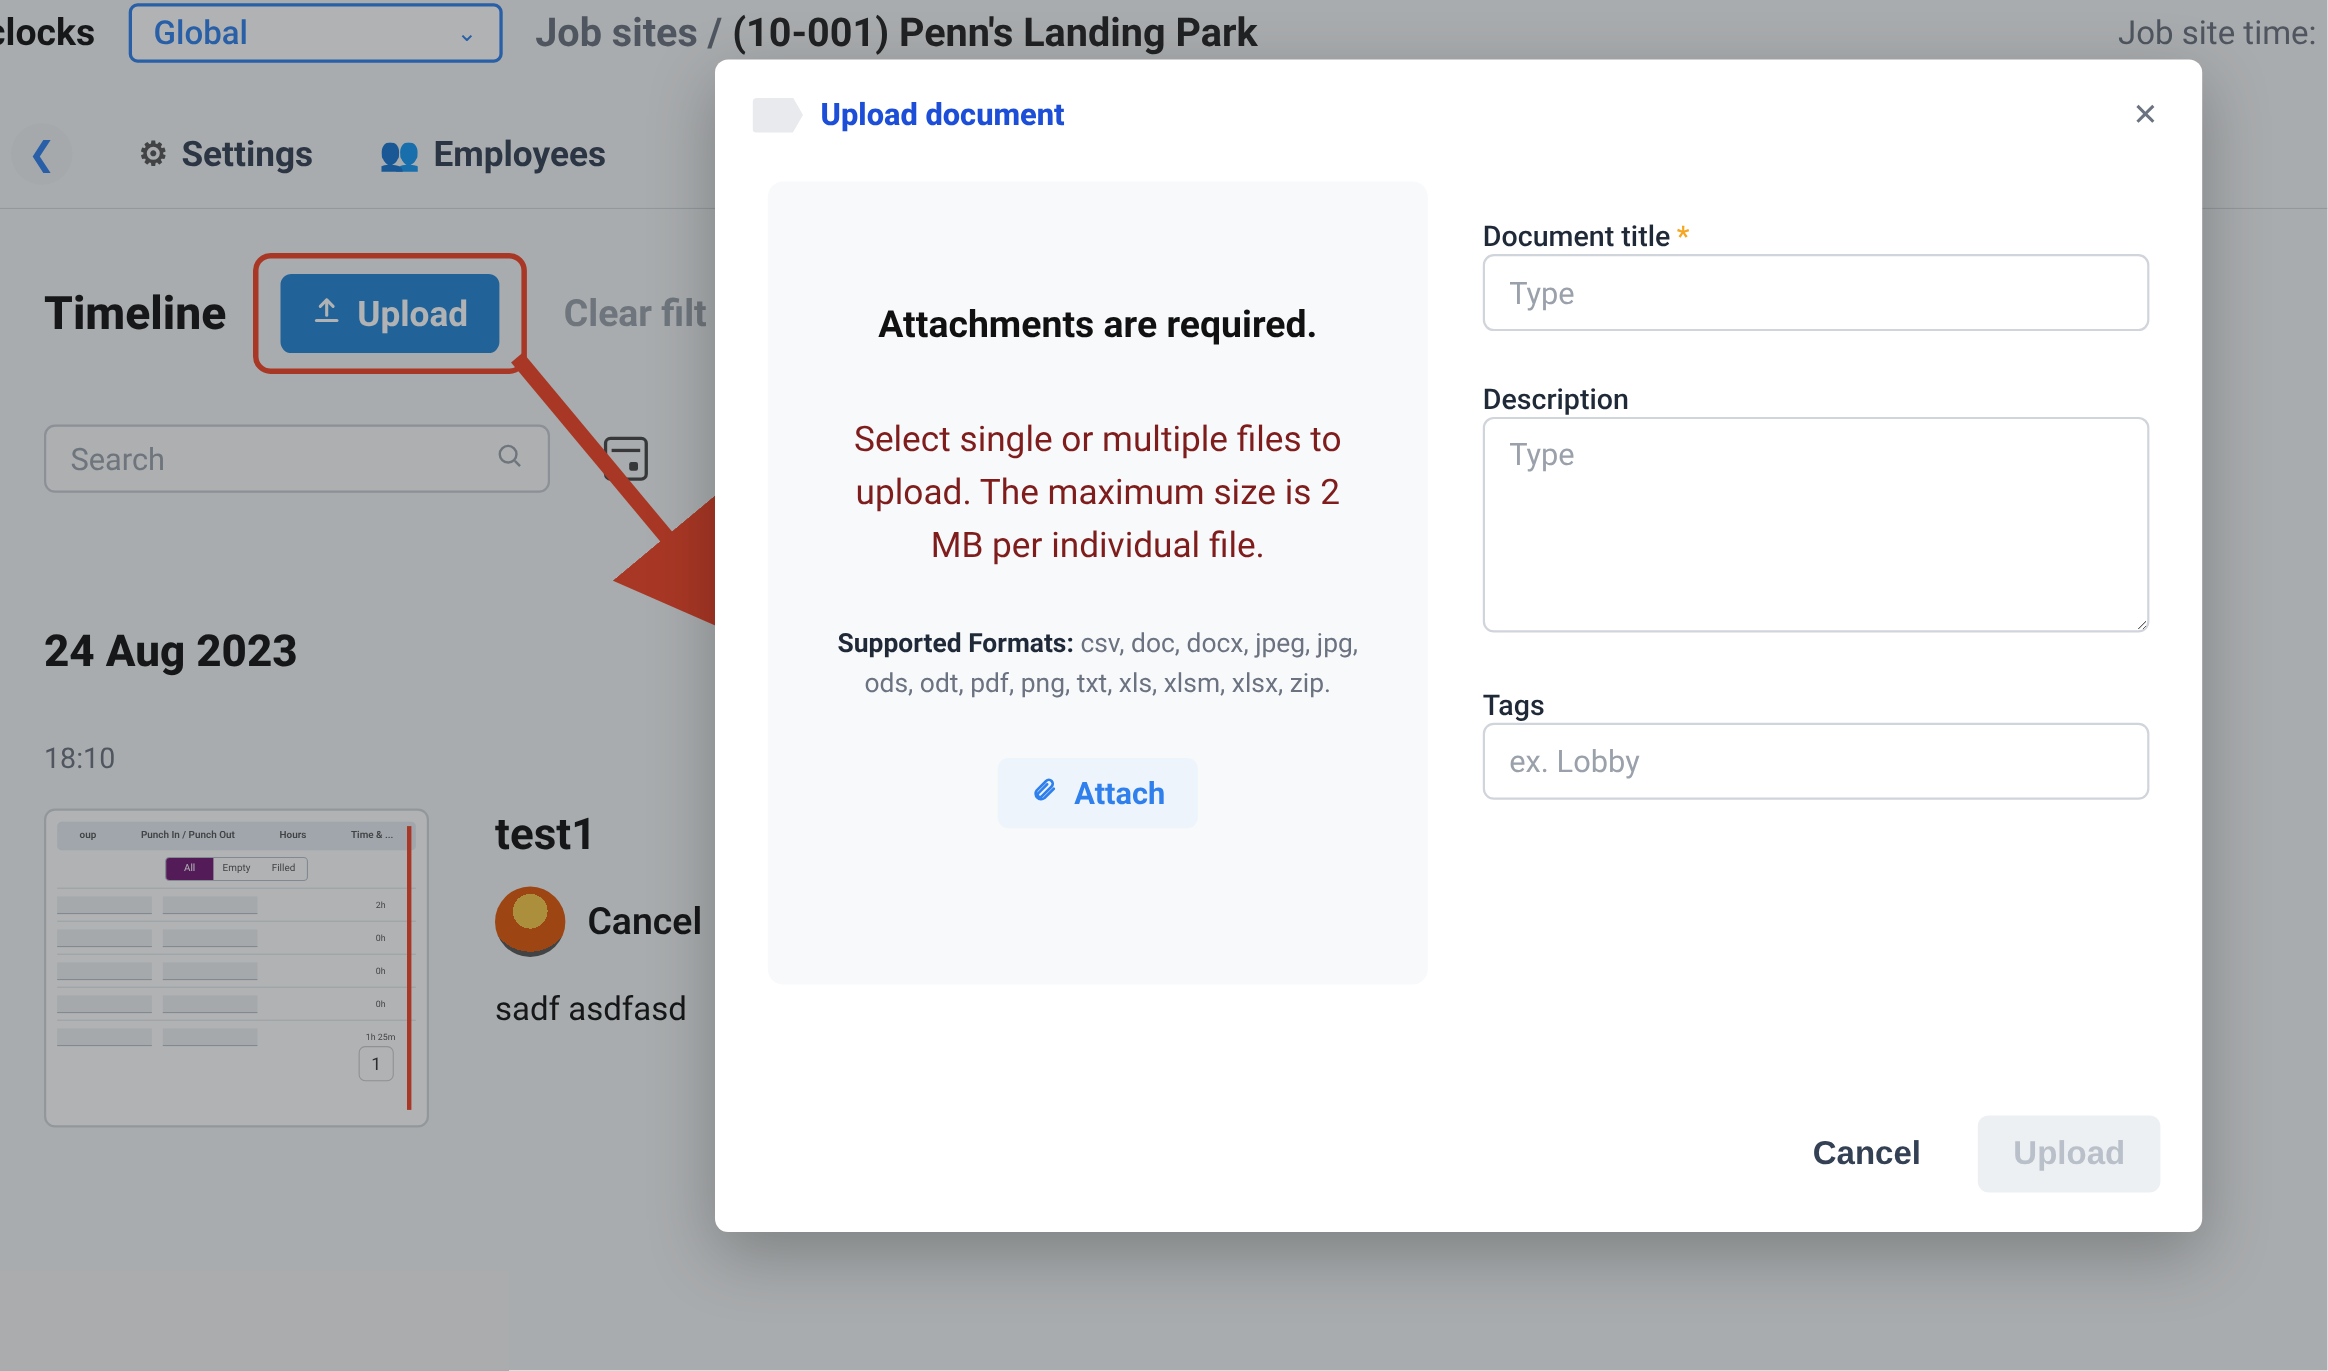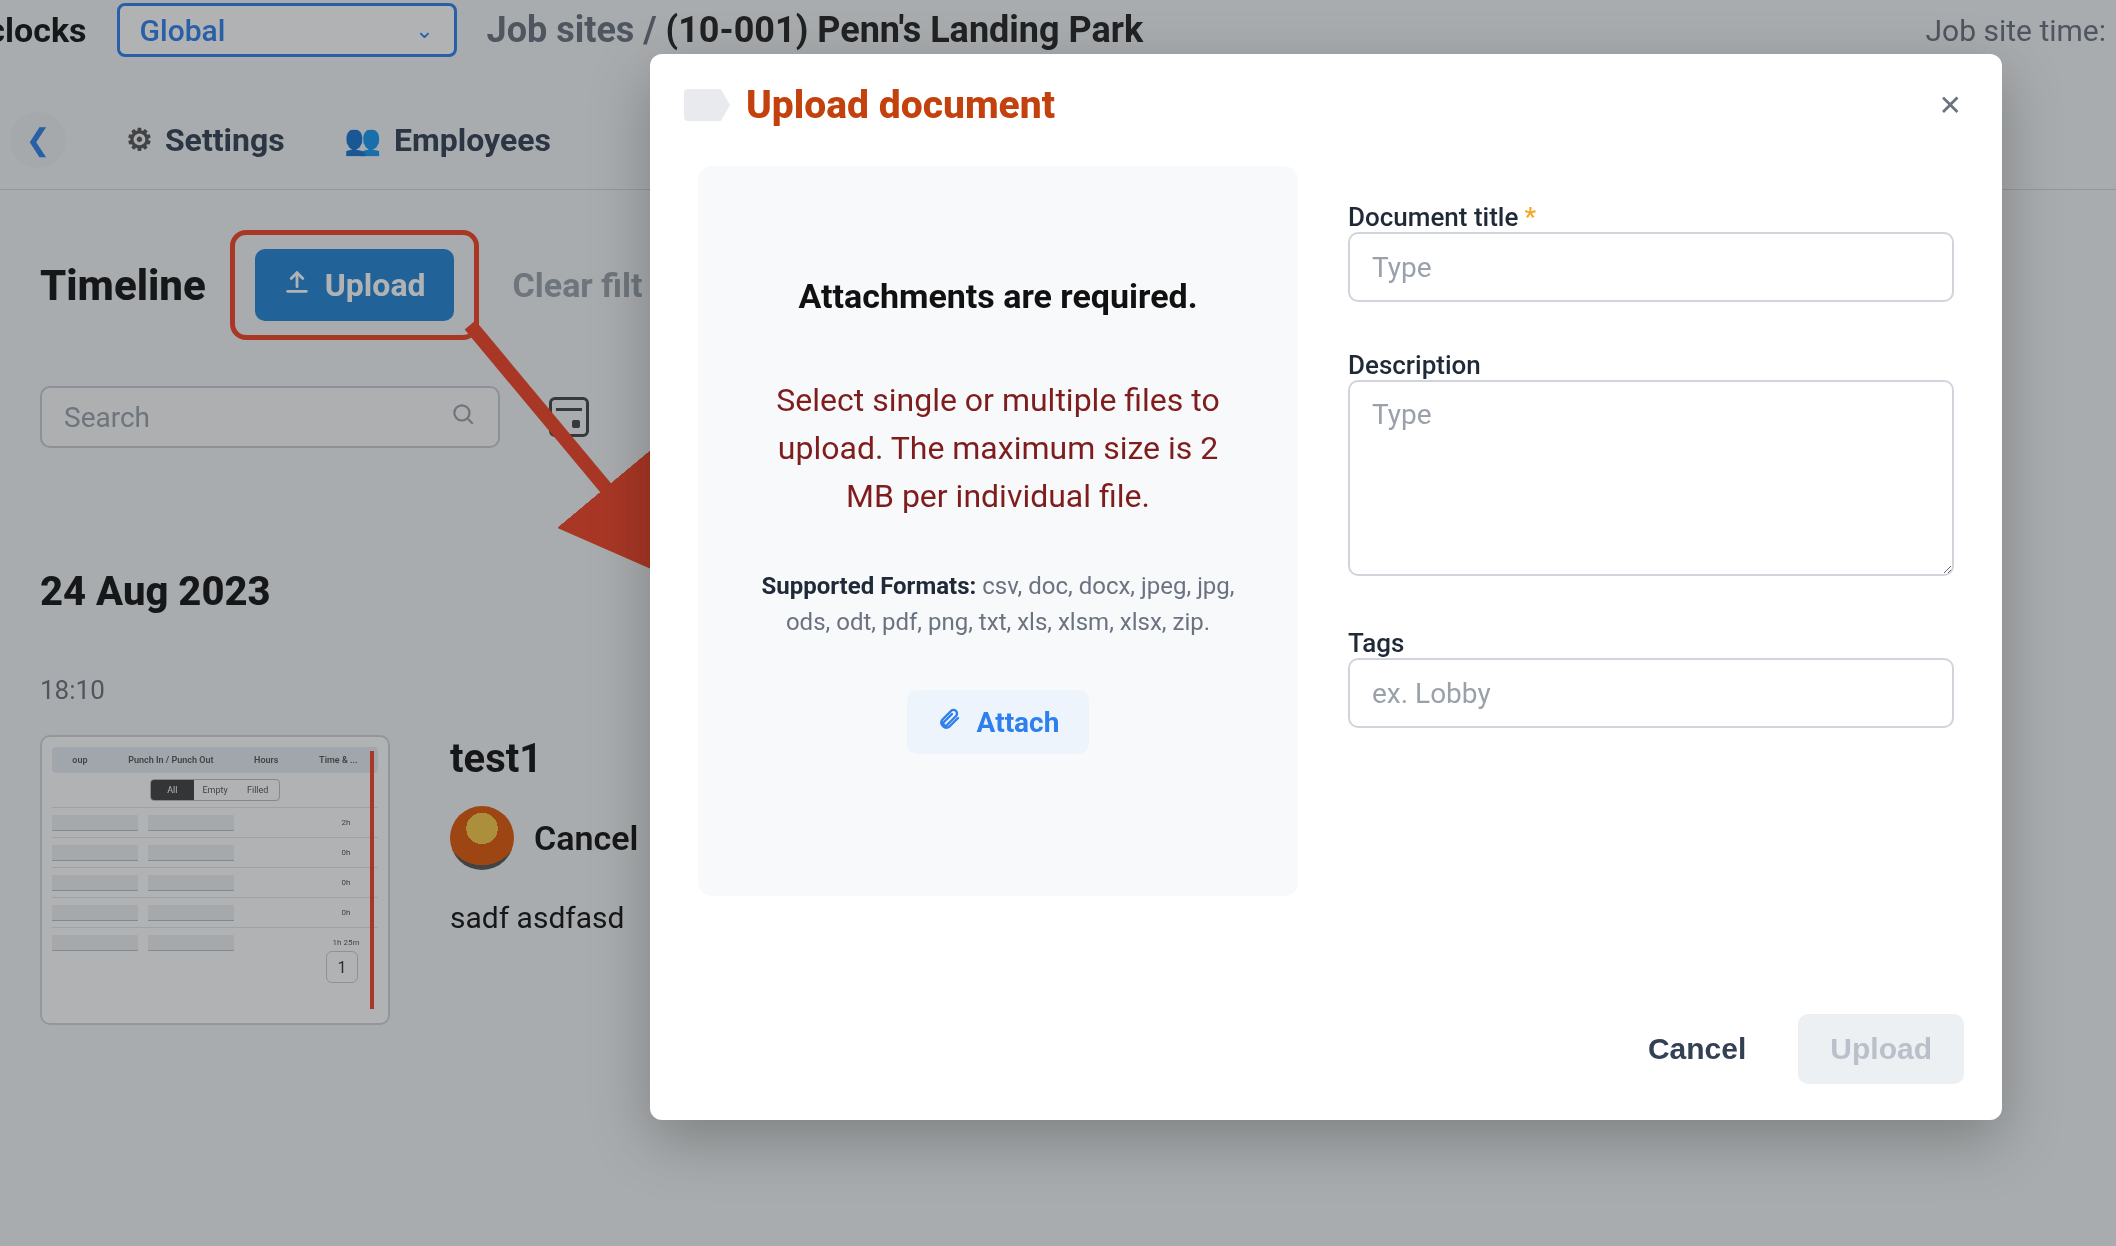--- a/index.html
+++ b/index.html
@@ -195,21 +195,21 @@
     height: 22px;
     display: flex; gap: 0;
     margin: 0 auto 6px;
     width: 130px;
     border: 1px solid #b8c0cb;
     border-radius: 4px;
     overflow: hidden;
     font-size: 9px;
   }
   .thumb-bar span { flex:1; display:flex; align-items:center; justify-content:center; color:#555; }
-  .thumb-bar .on { background:#404040; color:#fff; }
+  .thumb-bar .on { background:#701a75; color:#fff; }
   .thumb-row {
     height: 30px;
     border-top: 1px solid #e2e6eb;
     display: flex; align-items: center; gap: 10px;
     font-size: 8px; color: #555;
     padding-right: 18px;
   }
   .thumb-row .cell { flex: 0 0 auto; width: 86px; height: 16px; background: #eef1f4; border-bottom:1px solid #b8c0cb; }
   .thumb-row .dur { margin-left: auto; width: 28px; text-align:center; }
   .thumb .badge {
@@ -262,21 +262,21 @@
     display: flex; align-items: center;
     padding: 28px 34px;
     gap: 16px;
   }
   .label-tag {
     width: 46px; height: 32px;
     background: #e8eaee;
     clip-path: polygon(0 0, 80% 0, 100% 50%, 80% 100%, 0 100%);
     border-radius: 4px;
   }
-  .modal-title { font-size: 39px; font-weight: 800; color: #c2410c; }
+  .modal-title { font-size: 28px; font-weight: 800; color: #1d4ed8; }
   .modal-close {
     margin-left: auto;
     font-size: 28px;
     color: #6b7280;
     cursor: pointer;
     padding: 6px;
   }
 
   .modal-body {
     flex: 1;

